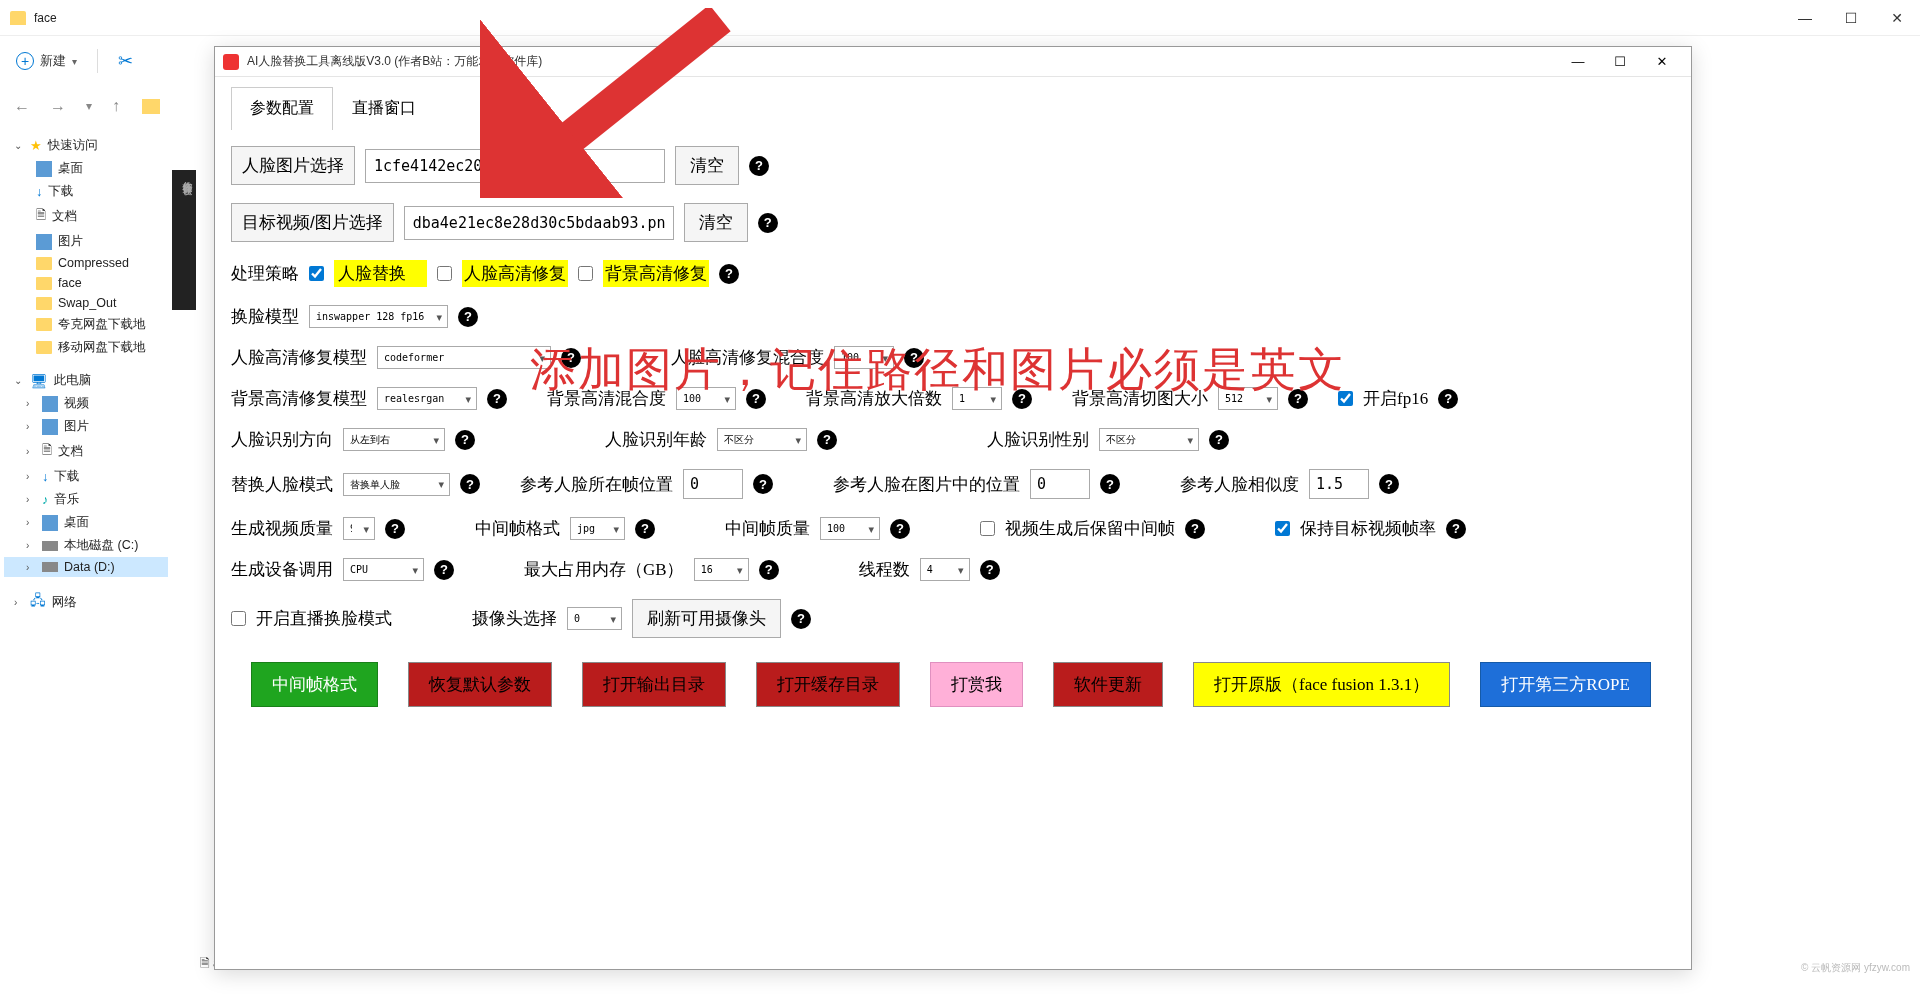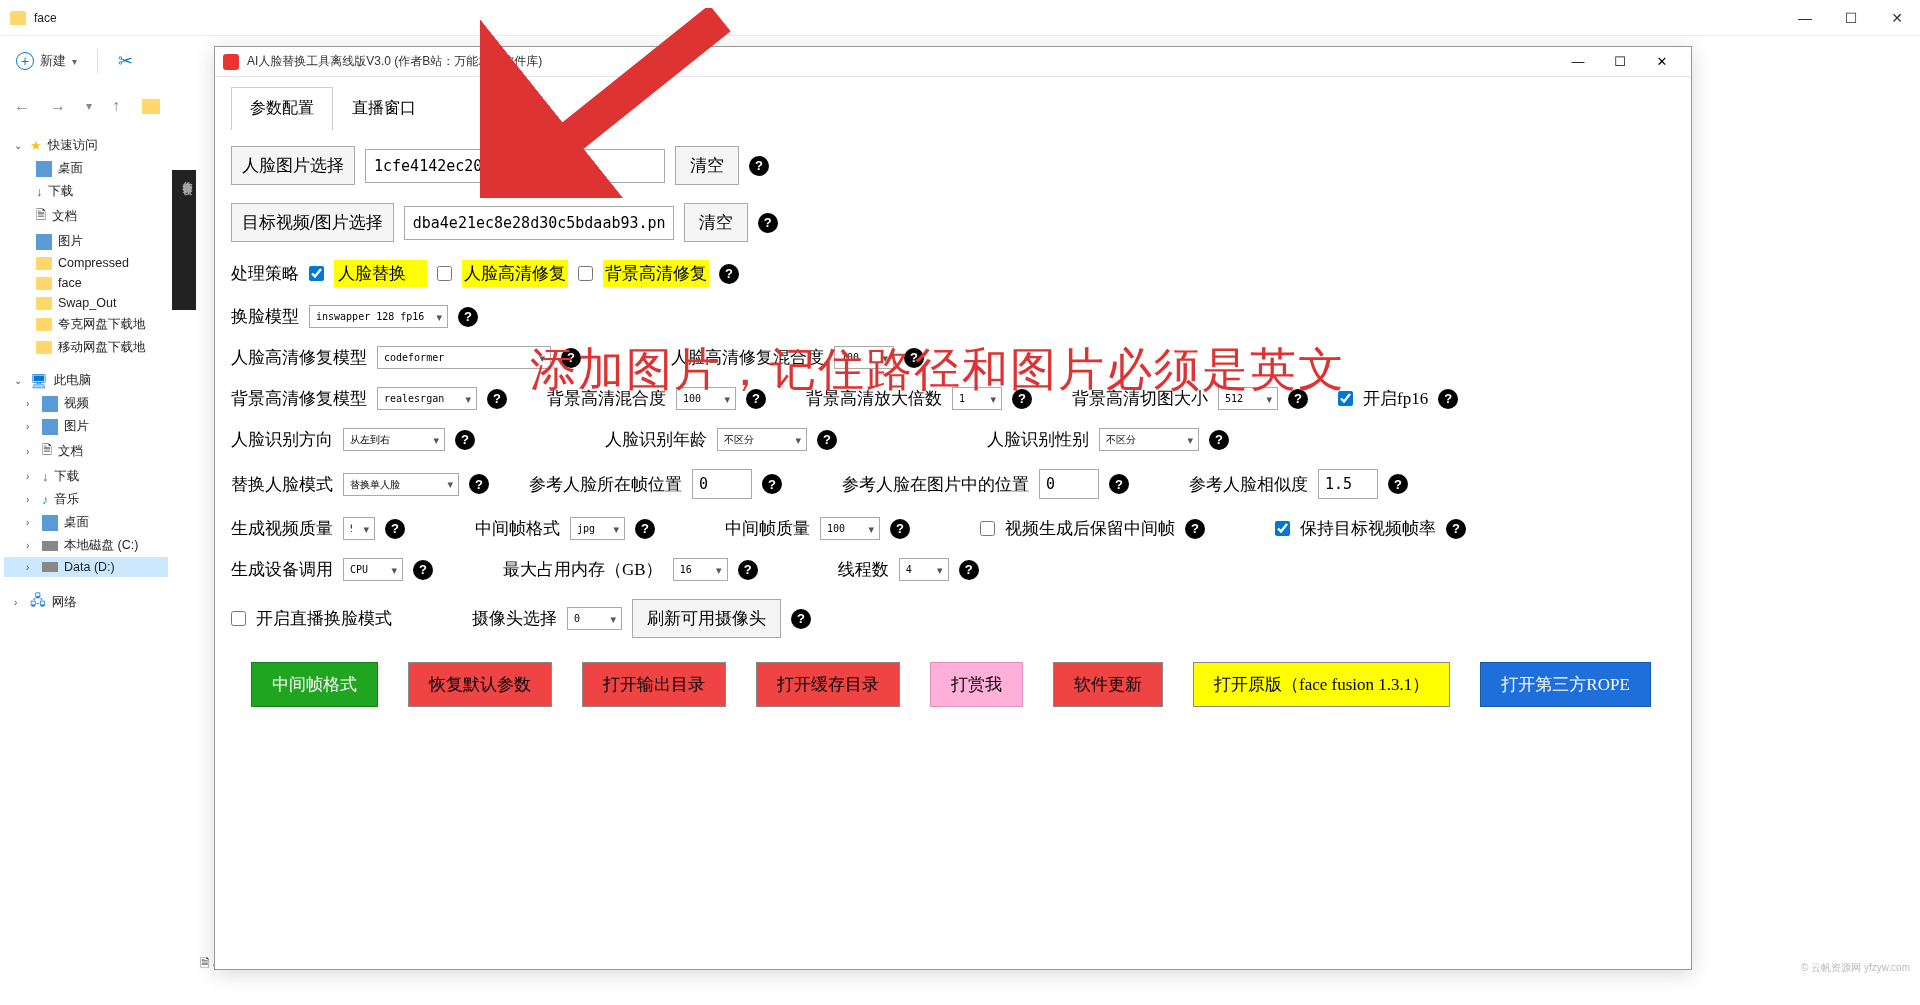--- a/index.html
+++ b/index.html
@@ -69,21 +69,21 @@
 .selwrap { position: relative; display: inline-block; }
 .selwrap::after { content: "▾"; position: absolute; right: 6px; top: 50%; transform: translateY(-50%); pointer-events: none; font-size: 11px; color: #555; }
 .numinput { border: 1px solid #aaa; padding: 5px 6px; width: 60px; font-family: Consolas, monospace; font-size: 15px; }
 
 .action-row { display: flex; gap: 30px; margin-top: 24px; padding-left: 20px; align-items: center; }
 .abtn { border: 1px solid #888; padding: 10px 20px; font-family: "SimSun", serif; font-size: 17px; cursor: pointer; }
 .abtn.green { background: #1fa51f; color: #fff; border-color: #188018; }
 .abtn.pink { background: #ffb0d8; border-color: #e090c0; }
 .abtn.yellow { background: #ffff00; }
 .abtn.blue { background: #1e6fd9; color: #fff; border-color: #155aa8; }
-.abtn.plain { background: #ef4444; }
+.abtn.plain { background: #b91c1c; }
 
 
 .arrow { position: absolute; top: 8px; left: 480px; pointer-events: none; }
 .overlay-text { position: absolute; top: 335px; left: 530px; font-size: 46px; color: #dd3333; font-family: "SimSun", serif; pointer-events: none; line-height: 1.5; font-weight: 400; letter-spacing: 2px; }
 
 .watermark { position: absolute; bottom: 30px; right: 10px; font-size: 10px; color: #bbb; }
 
 .spacer { display: inline-block; }
 </style>
 </head>
@@ -312,21 +312,21 @@
       <span class="selwrap"><select class="select" style="width:90px;font-family:SimSun"><option>不区分</option></select></span>
       <span class="help">?</span>
       <span class="spacer" style="width:130px"></span>
       <span class="lab">人脸识别性别</span>
       <span class="selwrap"><select class="select" style="width:100px;font-family:SimSun"><option>不区分</option></select></span>
       <span class="help">?</span>
     </div>
 
     <div class="row">
       <span class="lab">替换人脸模式</span>
-      <span class="selwrap"><select class="select" style="width:116px;font-family:SimSun"><option>替换单人脸</option></select></span>
+      <span class="selwrap"><select class="select" style="width:107px;font-family:SimSun"><option>替换单人脸</option></select></span>
       <span class="help">?</span>
       <span class="spacer" style="width:20px"></span>
       <span class="lab">参考人脸所在帧位置</span>
       <input class="numinput" value="0" style="">
       <span class="help">?</span>
       <span class="spacer" style="width:40px"></span>
       <span class="lab">参考人脸在图片中的位置</span>
       <input class="numinput" value="0" style="">
       <span class="help">?</span>
       <span class="spacer" style="width:40px"></span>
@@ -352,21 +352,21 @@
       <span class="lab">视频生成后保留中间帧</span>
       <span class="help">?</span>
       <span class="spacer" style="width:50px"></span>
       <input type="checkbox" class="checkbox" checked="" style="">
       <span class="lab">保持目标视频帧率</span>
       <span class="help">?</span>
     </div>
 
     <div class="row">
       <span class="lab">生成设备调用</span>
-      <span class="selwrap"><select class="select" style="width:60px"><option>CPU</option></select></span>
+      <span class="selwrap"><select class="select" style="width:81px"><option>CPU</option></select></span>
       <span class="help">?</span>
       <span class="spacer" style="width:50px"></span>
       <span class="lab">最大占用内存（GB）</span>
       <span class="selwrap"><select class="select" style="width:55px"><option>16</option></select></span>
       <span class="help">?</span>
       <span class="spacer" style="width:60px"></span>
       <span class="lab">线程数</span>
       <span class="selwrap"><select class="select" style="width:50px"><option>4</option></select></span>
       <span class="help">?</span>
     </div>

